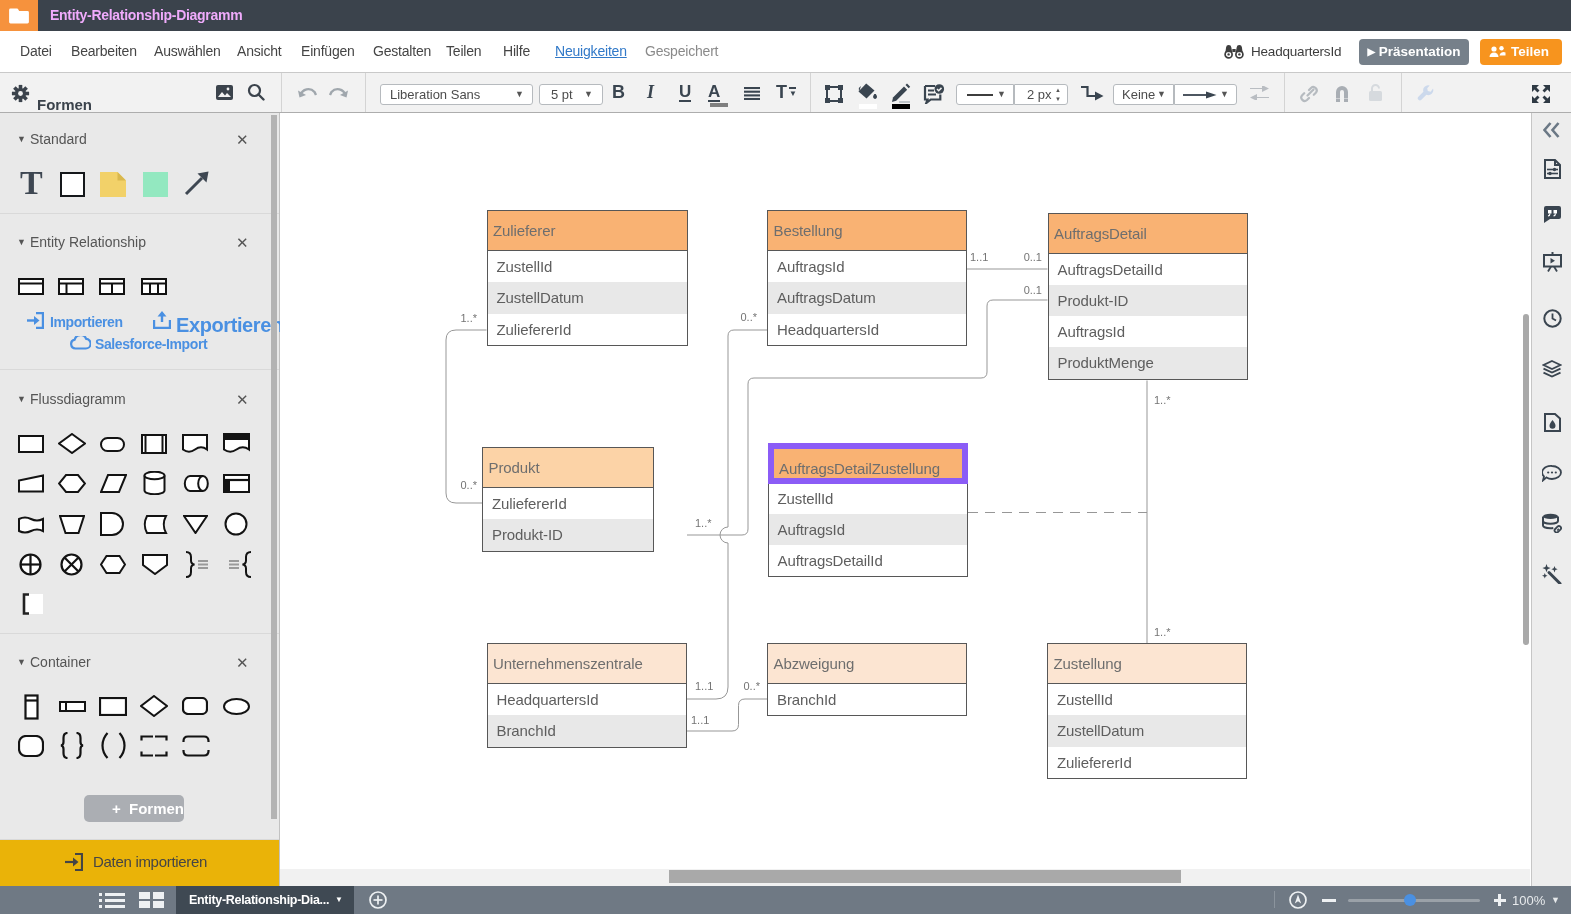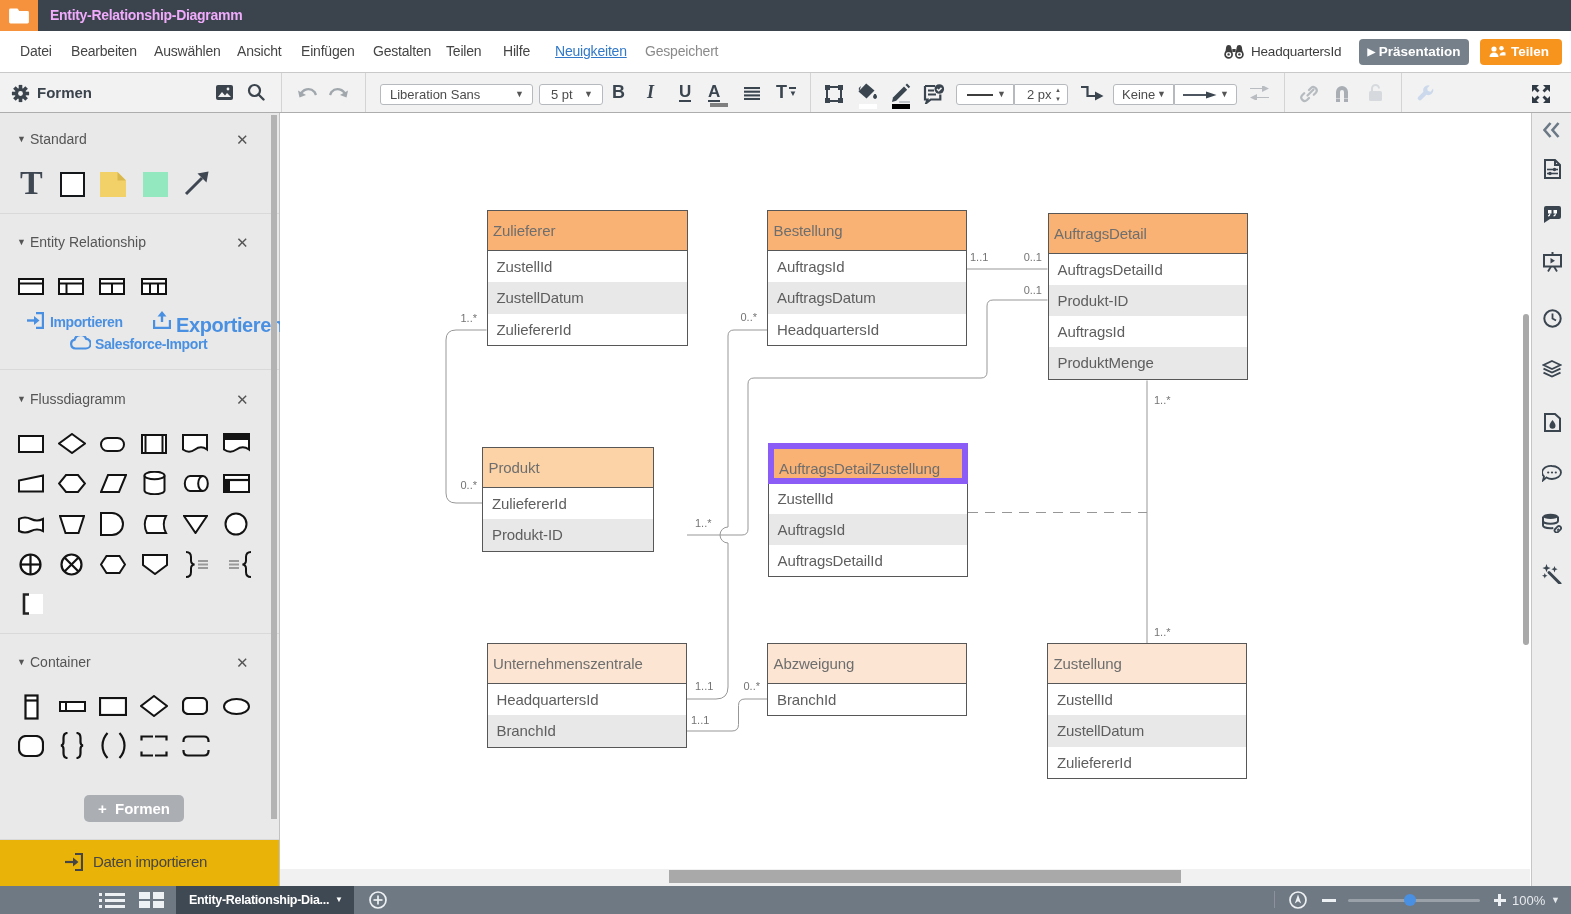--- a/index.html
+++ b/index.html
@@ -85,21 +85,21 @@
         <line x1="9.5" y1="13.5" x2="9.5" y2="18.1"></line>
         <line x1="6.7" y1="12.3" x2="3.4" y2="15.6"></line>
         <line x1="5.5" y1="9.5" x2="0.9" y2="9.5"></line>
         <line x1="6.7" y1="6.7" x2="3.4" y2="3.4"></line>
         <line x1="9.5" y1="5.5" x2="9.5" y2="0.9"></line>
         <line x1="12.3" y1="6.7" x2="15.6" y2="3.4"></line>
       </g>
       <circle cx="9.5" cy="9.5" r="5.6" fill="#3b434c"></circle>
       <circle cx="9.5" cy="9.5" r="2.4" fill="#f2f2f2"></circle>
     </svg>
-  <span class="abs" style="left:37px;top:0;height:39px;line-height:39px;font-size:15px;font-weight:700;color:#3b434c">Formen</span>
+  <span class="abs" style="left:37px;top:12px;height:39px;line-height:39px;font-size:15px;font-weight:700;color:#3b434c">Formen</span>
   <svg class="abs" style="left:216px;top:12px" width="17" height="15" viewBox="0 0 17 15">
       <rect x="0" y="0" width="17" height="15" rx="2" fill="#3b434c"></rect>
       <path d="M2 12 l4-5 3 3.4 2-2.4 4 4z" fill="#f2f2f2"></path>
       <circle cx="12" cy="4" r="1.4" fill="#f2f2f2"></circle>
     </svg>
   <svg class="abs" style="left:247px;top:10px" width="18" height="18" viewBox="0 0 18 18">
       <circle cx="7.5" cy="7.5" r="5.5" fill="none" stroke="#3b434c" stroke-width="2.2"></circle>
       <path d="M11.5 11.5 L16.5 16.5" stroke="#3b434c" stroke-width="2.4" stroke-linecap="round"></path>
     </svg>
   <div class="tdiv" style="left:281px"></div>
@@ -431,21 +431,21 @@
         <path d="M15 2.5 h11.5 v4" fill="none" stroke="#131313" stroke-width="2.2"></path>
         <path d="M1.5 17.5 v4 h11.5" fill="none" stroke="#131313" stroke-width="2.2"></path>
         <path d="M15 21.5 h11.5 v-4" fill="none" stroke="#131313" stroke-width="2.2"></path>
       </svg>
   <svg class="abs" style="left:182px;top:621px" width="28" height="24" viewBox="0 0 28 24">
         <path d="M1.5 8 v-1 q0 -4.5 4.5 -4.5 h16 q4.5 0 4.5 4.5 v1" fill="none" stroke="#131313" stroke-width="2.2"></path>
         <path d="M1.5 16 v1 q0 4.5 4.5 4.5 h16 q4.5 0 4.5 -4.5 v-1" fill="none" stroke="#131313" stroke-width="2.2"></path>
       </svg>
   </div>
 
-  <div class="abs" style="left:84px;top:682px;width:100px;height:27px;border-radius:5px;background:#abaeb3;color:#fff;font-weight:700;font-size:15px;text-align:center;line-height:27px">+&nbsp; Formen</div>
+  <div class="abs" style="left:84px;top:682px;width:100px;height:27px;border-radius:5px;background:#abaeb3;color:#fff;font-weight:700;font-size:15px;text-align:right;line-height:27px">+&nbsp; Formen</div>
   <div class="pdiv" style="top:726px"></div>
   <div class="abs" style="left:0;top:727px;width:279px;height:46px;background:#eab308">
     <svg class="abs" style="left:65px;top:13px" width="18" height="18" viewBox="0 0 18 18">
         <path d="M10 1 h7 v16 h-7" fill="none" stroke="#454545" stroke-width="2.2"></path>
         <line x1="0" y1="9" x2="11" y2="9" stroke="#454545" stroke-width="2.2"></line>
         <path d="M8 4.5 l5.5 4.5 -5.5 4.5z" fill="#454545"></path>
       </svg>
     <span class="abs" style="left:93px;top:13px;font-size:15px;letter-spacing:-0.3px;color:#454545">Daten importieren</span>
   </div>
 

